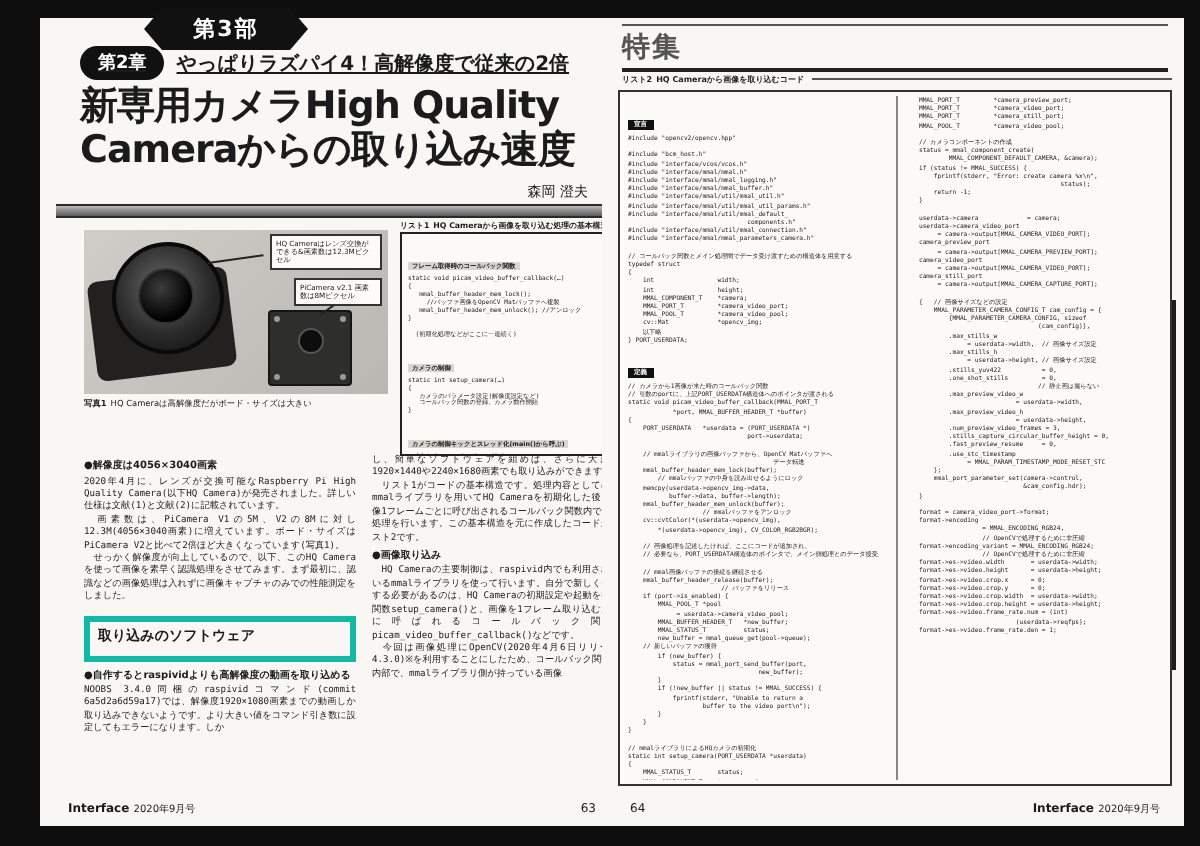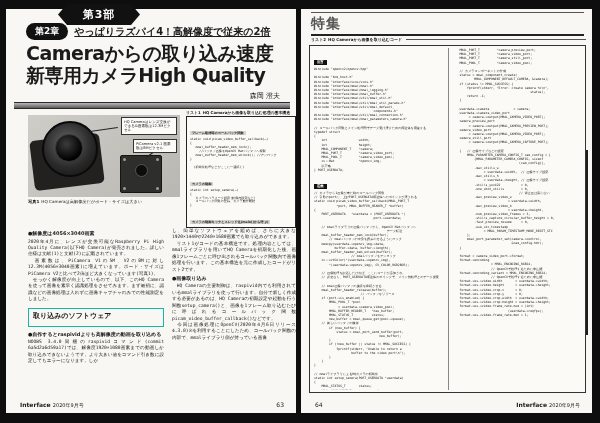--- a/index.html
+++ b/index.html
@@ -3,21 +3,21 @@
 <meta charset="utf-8">
 <style>
   html,body{margin:0;padding:0;}
   body{
     width:600px;height:423px;position:relative;overflow:hidden;
     background:#0e0e0e;
     font-family:"DejaVu Sans","Liberation Sans",sans-serif;
     color:#1b1b1b;
   }
   .page{position:absolute;top:9px;height:404px;background:#f8f7f3;}
-  #left-page{left:6px;width:290px;}
+  #left-page{left:20px;width:290px;}
   #right-page{left:301px;width:291px;}
 
   
   .part-tab{
     position:absolute;left:52px;top:-5px;width:82px;height:21px;
     background:#111;color:#fff;display:flex;align-items:center;justify-content:center;
     font-weight:bold;font-size:11px;letter-spacing:1px;
     clip-path:polygon(9px 0,calc(100% - 9px) 0,100% 50%,calc(100% - 9px) 100%,9px 100%,0 50%);
   }
   .chapter-row{position:absolute;left:20px;top:13px;right:10px;height:19px;display:flex;align-items:center;text-decoration:underline;}
@@ -68,21 +68,21 @@
   .l1-label{display:inline-block;background:#d8d6d0;font-size:3.2px;font-weight:bold;padding:0 2px;margin-top:1px;}
   .l1-code{margin:0;font-family:"DejaVu Sans Mono","Liberation Mono",monospace;font-size:3.1px;line-height:1.28;white-space:pre;}
 
   
   .col{position:absolute;top:219px;height:168px;font-size:4.6px;line-height:1.4;text-align:justify;}
   #col1{left:22px;width:136px;}
   #col2{left:166px;width:124px;}
   .sub-heading{font-weight:bold;font-size:5px;margin:2px 0 1.5px 0;text-align:left;}
   .body-text{white-space:pre-wrap;margin:0;}
   .section-box{
-    border:1px solid #14b8a6;font-weight:bold;font-size:7px;
+    border:3px solid #14b8a6;font-weight:bold;font-size:7px;
     padding:3.5px 4px;margin:5px 0 4px 0;text-align:left;background:#f8f7f3;
   }
 
   
   .footer{position:absolute;bottom:5px;left:14px;right:12px;display:flex;justify-content:space-between;align-items:baseline;font-size:5.5px;}
   .footer .mag{font-weight:bold;font-size:6px;}
   .footer .pageno{font-size:6px;}
 
   
   .feature-header{position:absolute;left:10px;top:5px;right:8px;height:20px;display:flex;align-items:center;border-bottom:2px solid #222;}
@@ -110,22 +110,22 @@
   <div class="part-tab">
     <span>第3部</span>
   </div>
 
   <div class="chapter-row">
     <span class="chapter-badge">第2章</span>
     <span class="lead-text">やっぱりラズパイ4！高解像度で従来の2倍</span>
   </div>
 
   <div class="main-title">
+    <div>新専用カメラHigh Quality</div>
     <div>Cameraからの取り込み速度</div>
-    <div>新専用カメラHigh Quality</div>
   </div>
 
   <div class="author">森岡 澄夫</div>
   <div class="title-rule"></div>
 
   <div class="photo">
     <div class="cam-body"></div>
     <div class="cam-lens"></div>
     <div class="cam-lens-inner"></div>
     <div class="pcb">

